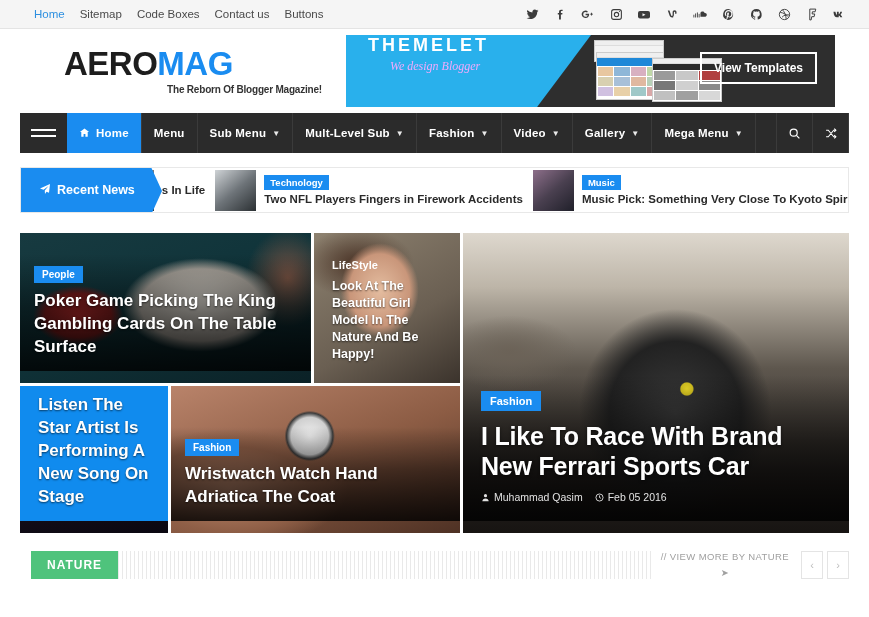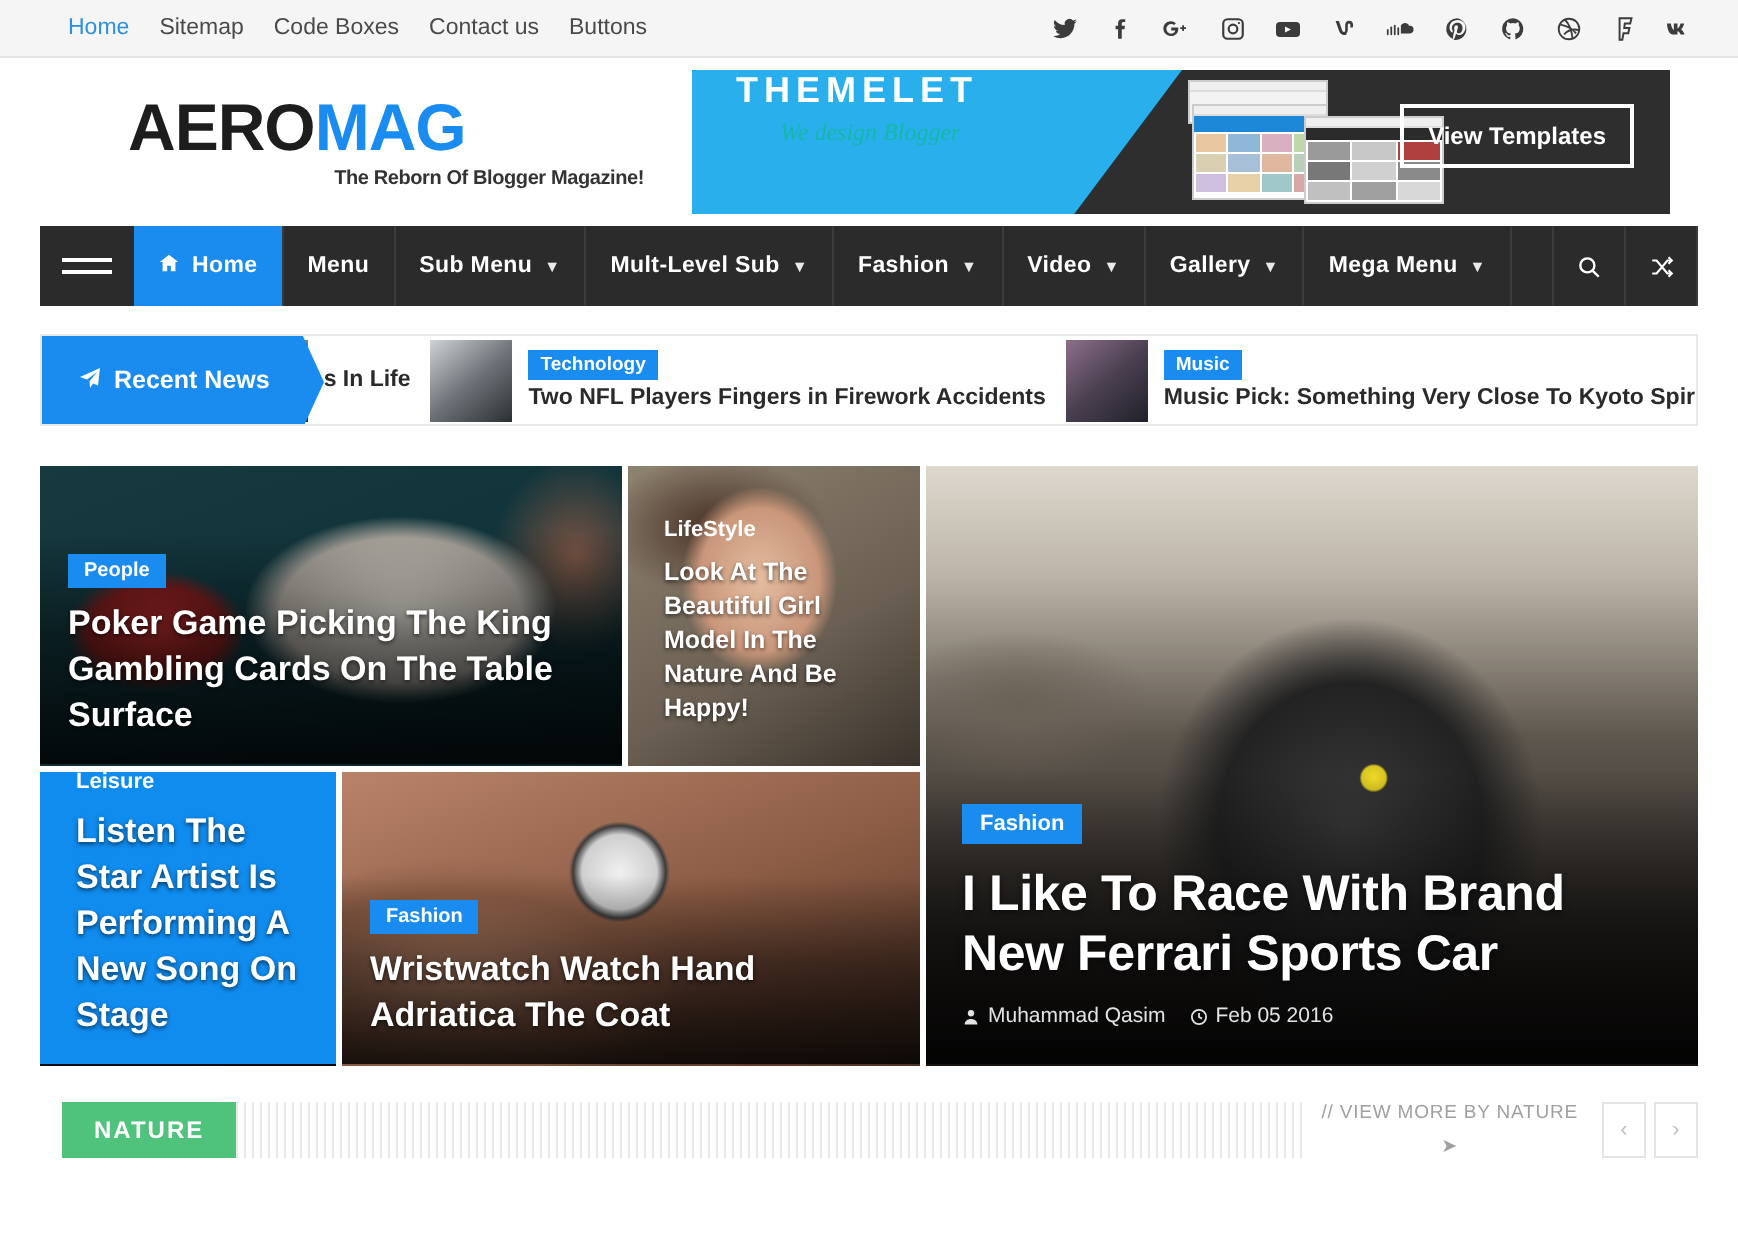--- a/index.html
+++ b/index.html
@@ -93,21 +93,21 @@
     width: 230px;
   }
   .banner-title {
     color: #fff;
     font-size: 18px;
     font-weight: bold;
     letter-spacing: 3px;
     font-family: "Liberation Sans", sans-serif;
   }
   .banner-sub {
-    color: #14b8a6;
+    color: #f0abfc;
     font-size: 12px;
     font-style: italic;
     font-family: "Liberation Serif", serif;
     margin-top: 3px;
     padding-left: 22px;
   }
   .banner-shots {
     position: absolute; left: 248px; top: 5px;
     width: 130px; height: 62px;
     z-index: 2;
@@ -242,21 +242,21 @@
     margin: 20px 20px 0;
     height: 300px;
     display: flex;
     gap: 3px;
   }
   .fcol-left { width: 440px; display: flex; flex-direction: column; gap: 3px; }
   .frow-top { height: 150px; display: flex; gap: 3px; }
   .frow-bot { height: 147px; display: flex; gap: 3px; }
   .fcard { position: relative; overflow: hidden; }
   .fcard .ov {
-    position: absolute; left: 0; right: 0; bottom: 1px;
+    position: absolute; left: 0; right: 0; bottom: 12px;
     padding: 10px 14px 12px;
     background: linear-gradient(to top, rgba(0,0,0,.82) 0%, rgba(0,0,0,.45) 55%, rgba(0,0,0,0) 100%);
   }
   .fcat {
     display: inline-block;
     background: #1a8cf0;
     color: #fff;
     font-size: 10px;
     font-weight: bold;
     padding: 3px 8px;

